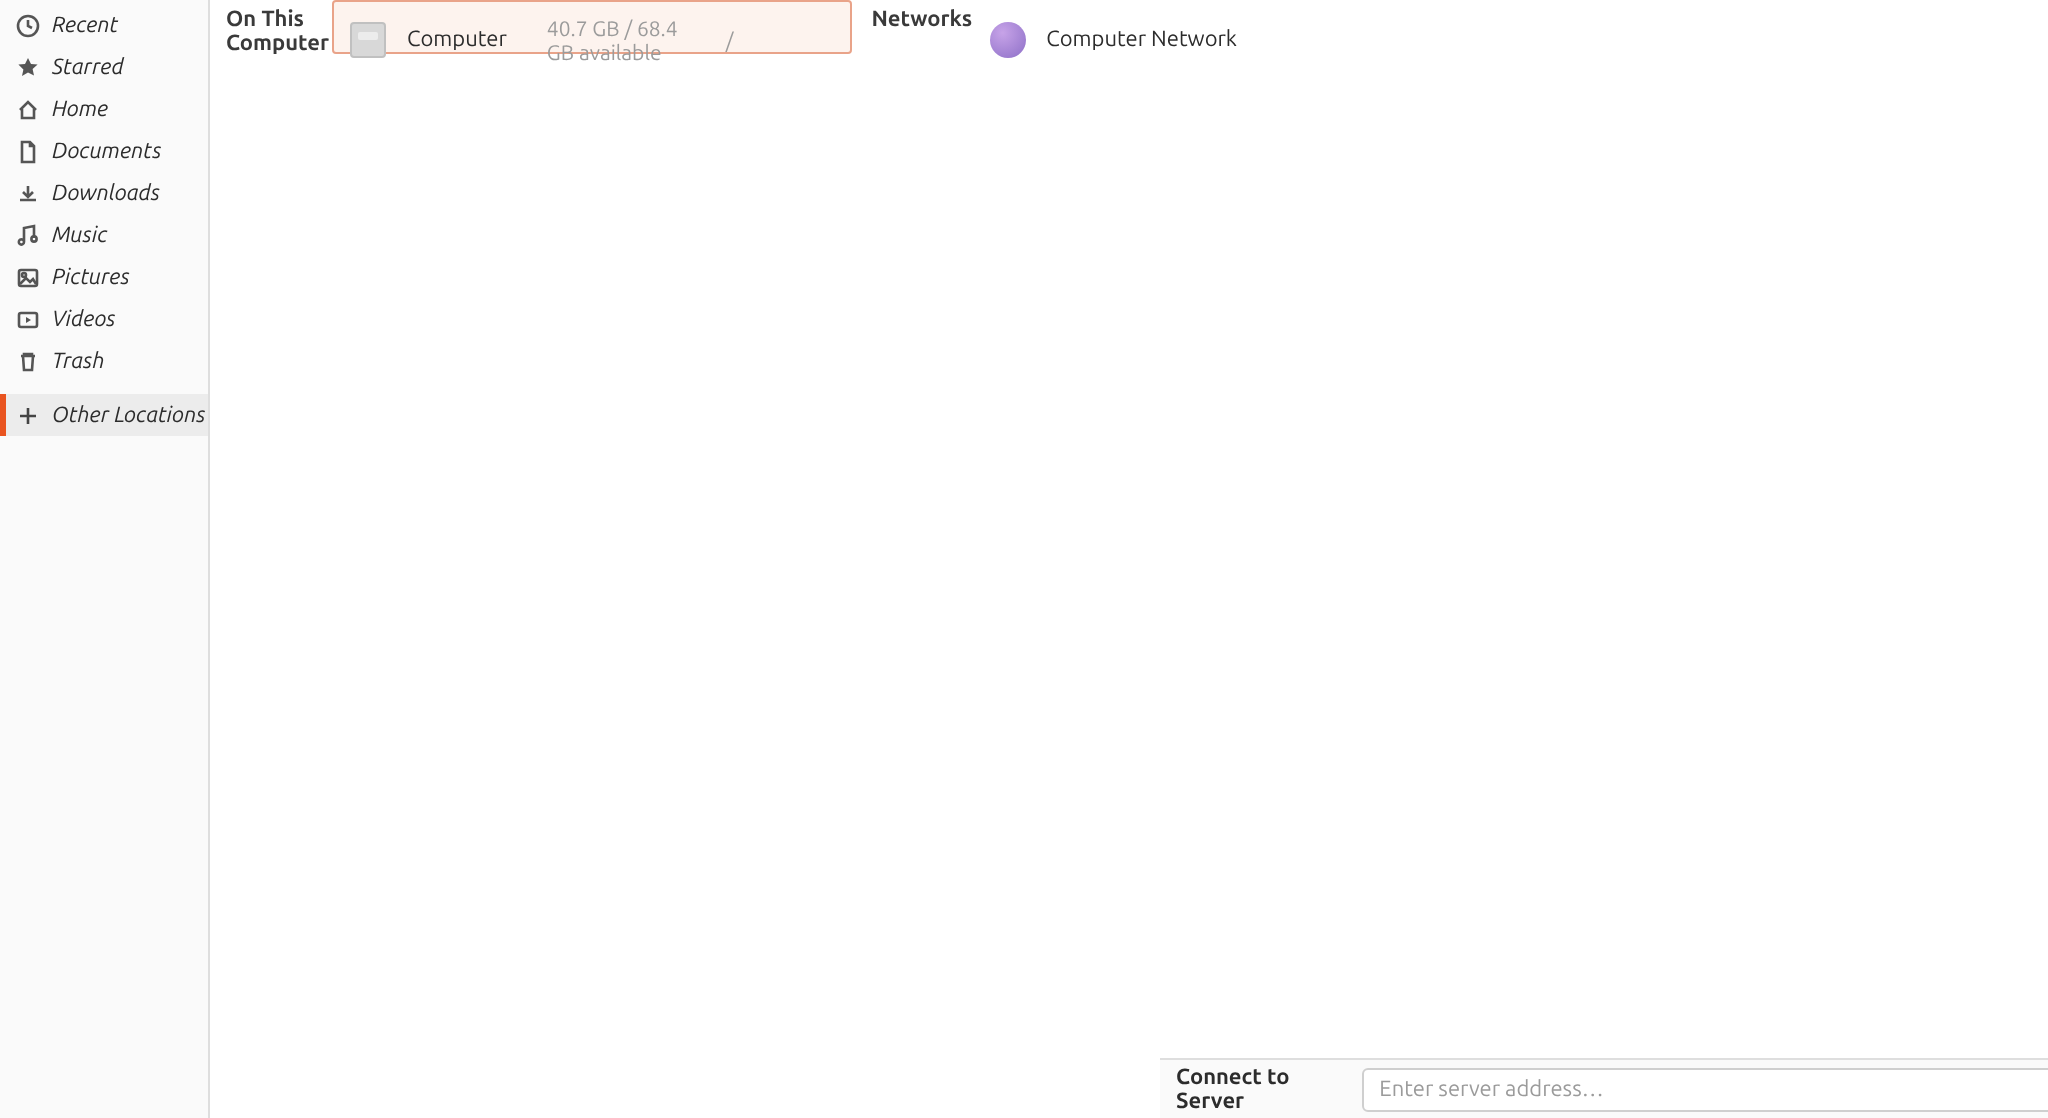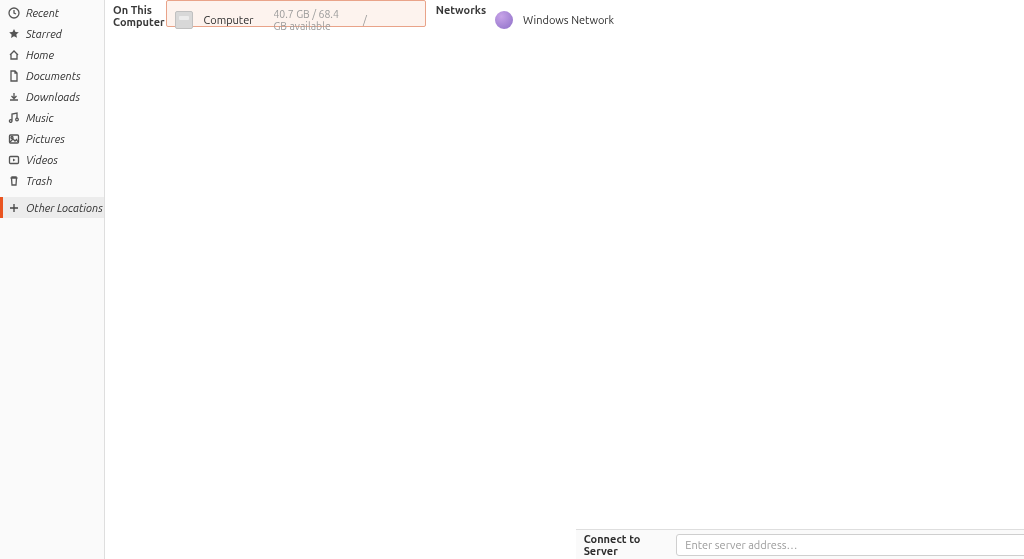--- a/index.html
+++ b/index.html
@@ -265,21 +265,21 @@
       <span class="row-meta">40.7 GB / 68.4 GB available</span>
       <span class="row-path">/</span>
       <span style="width:22px"></span>
     </div>
 
 
     <div class="section-header">Networks</div>
 
     <div class="row">
       <span class="net-icon"></span>
-      <span class="row-label">Windows Network</span>
+      <span class="row-label">Computer Network</span>
     </div>
 
     <div class="bottombar">
       <span class="bottom-label">Connect to Server</span>
 
       <div class="server-input-wrap">
         <input class="server-input" placeholder="Enter server address…" style="">
         <span class="help-icon">?</span>
       </div>
 

